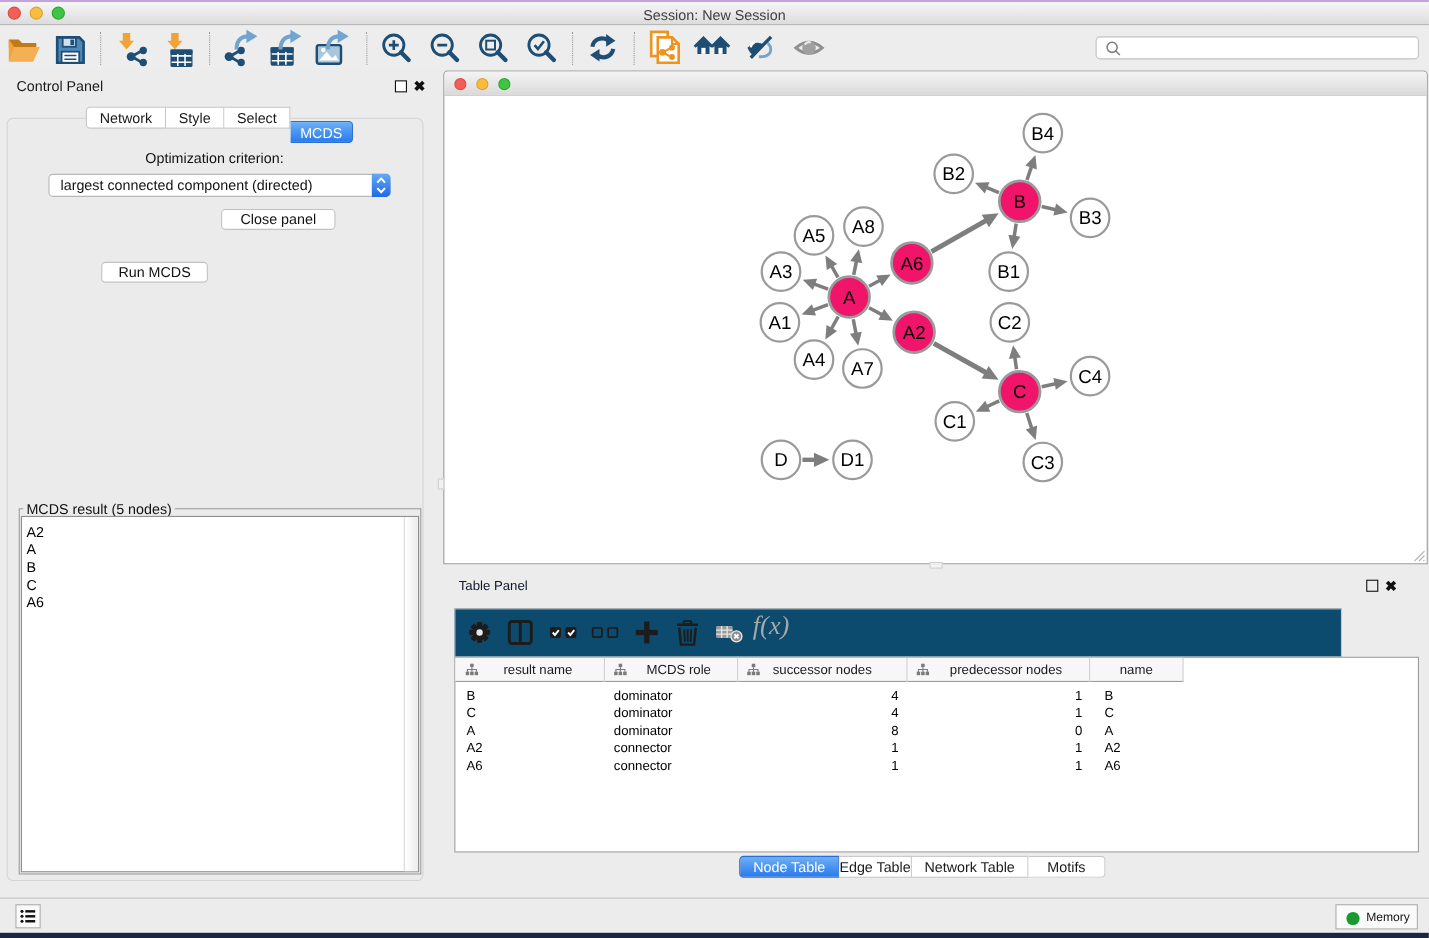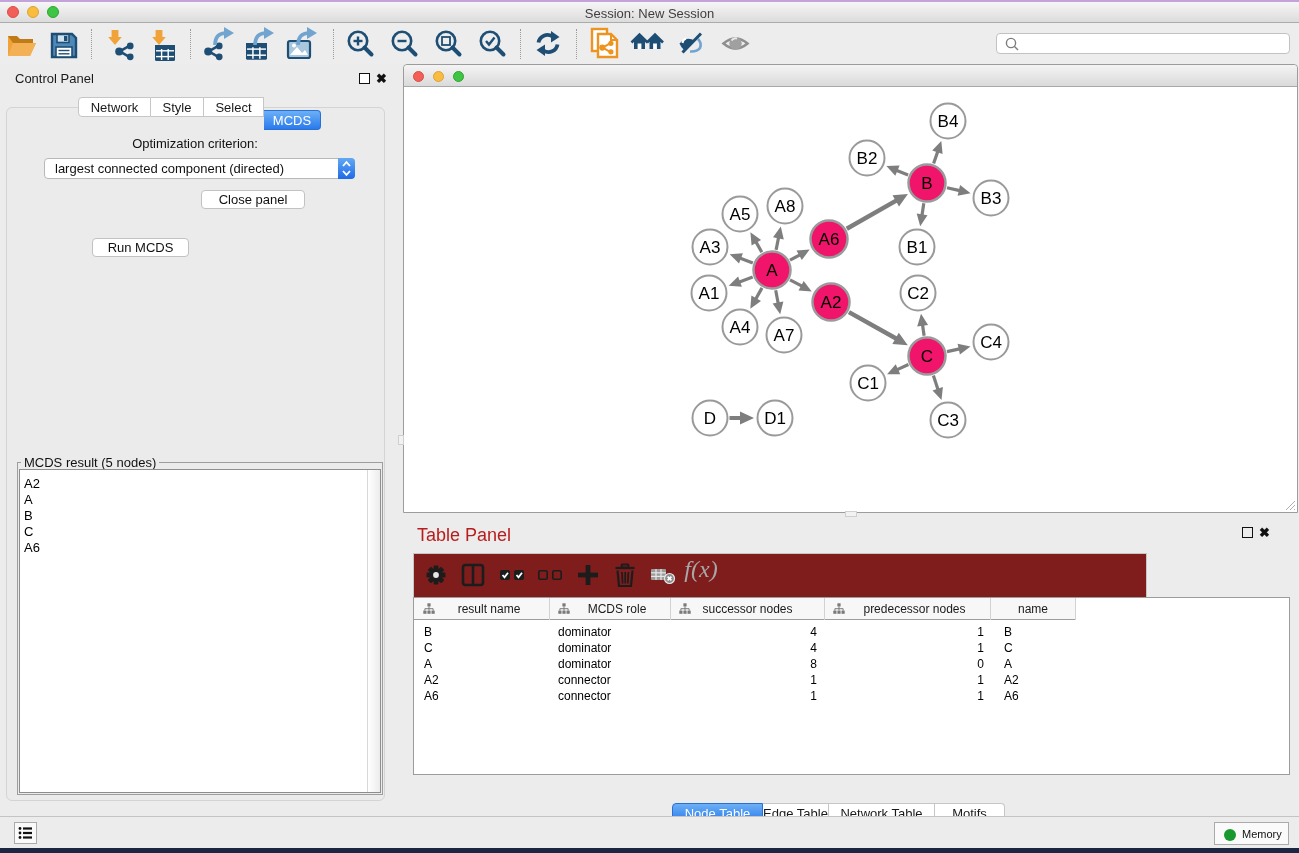--- a/index.html
+++ b/index.html
@@ -66,33 +66,33 @@
 #net-titlebar .t2 { left:29px; top:6px; width:11px; height:11px; background:#f8bd3e; border:0.5px solid #dfa133;}
 #net-titlebar .t3 { left:49px; top:6px; width:11px; height:11px; background:#3fc544; border:0.5px solid #2fa52f;}
 #net-titlebar .title { position:absolute; left:0; right:0; top:4px; text-align:center;
   font-size:13px; font-weight:bold; color:#3a3a3a; }
 #graph { position:absolute; left:1px; top:23px; }
 #grip { position:absolute; right:1px; bottom:1px; width:12px; height:12px; }
 #lefthandle { left:398px; top:435px; width:6px; height:10px; background:#f2f2f2; border:1px solid #cfcfcf; }
 #bothandle { left:845px; top:511px; width:12px; height:6px; background:#f2f2f2; border:1px solid #cfcfcf; }
 
 
-#tp-title { left:417px; top:525px; font-size:18px; color:#b91c1c; }
+#tp-title { left:417px; top:525px; font-size:12px; color:#0f172a; }
 #tp-max { left:1242px; top:527px; width:11px; height:11px; border:1.5px solid #111; background:#ececec; }
 #tp-close { left:1259px; top:525px; font-size:13px; font-weight:bold; color:#111; }
-#tp-toolbar { left:413px; top:553px; width:734px; height:44px; background:#7f1d1d;
+#tp-toolbar { left:413px; top:553px; width:807px; height:44px; background:#0c4a6e;
   border:1px solid #c6c6c6; border-bottom:none; }
 #tp-table { left:413px; top:597px; width:877px; height:178px; background:#fff; border:1px solid #9c9c9c; }
 #tp-header { position:absolute; left:0; top:0; height:22px; background:#f7f7f7;
   border-bottom:1px solid #9e9e9e; font-size:12px; color:#1a1a1a; }
 .hcell { position:absolute; top:0; height:22px; border-right:1px solid #d2d2d2;
   display:flex; align-items:center; justify-content:center; }
 .hcell svg { position:absolute; left:8px; top:5px; }
 .trow { position:absolute; font-size:12px; color:#000; height:16px; }
-.tabs2 { left:672px; top:778px; height:20px; display:flex; font-size:13px;margin-top:25px; }
+.tabs2 { left:672px; top:778px; height:20px; display:flex; font-size:13px; }
 .tabs2 .tab { background:#fff; border:1px solid #c6c6c6; border-left:none; color:#1a1a1a;
   display:flex; align-items:center; justify-content:center; height:20px; }
 .tabs2 .tab.first { border-left:1px solid #c6c6c6; border-radius:4px 0 0 4px; }
 .tabs2 .tab.last { border-radius:0 4px 4px 0; }
 .tabs2 .tab.sel { background:linear-gradient(#6cb0f5,#2a7aec); color:#fff; border-color:#2a6fd4; }
 
 
 #statusbar { left:0; top:816px; width:1299px; height:32px; background:#ececec; border-top:1px solid #c4c4c4; }
 #sb-btn { left:14px; top:822px; width:23px; height:22px; background:#fafafa; border:1px solid #ababab; }
 #mem-btn { left:1214px; top:822px; width:75px; height:23px; background:#fafafa; border:1px solid #ababab;

